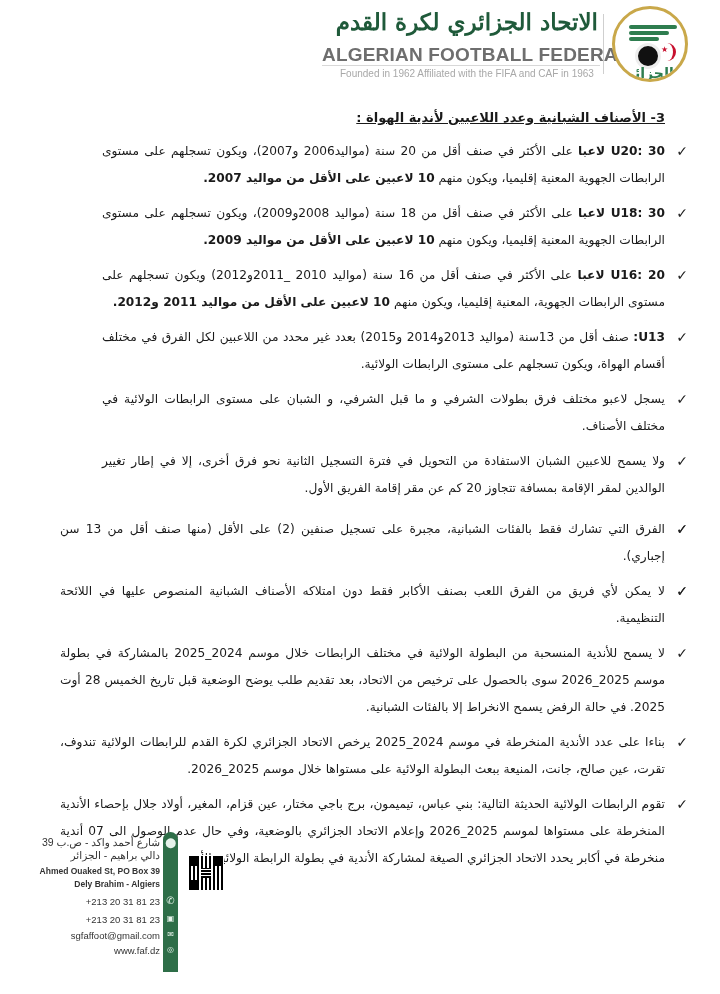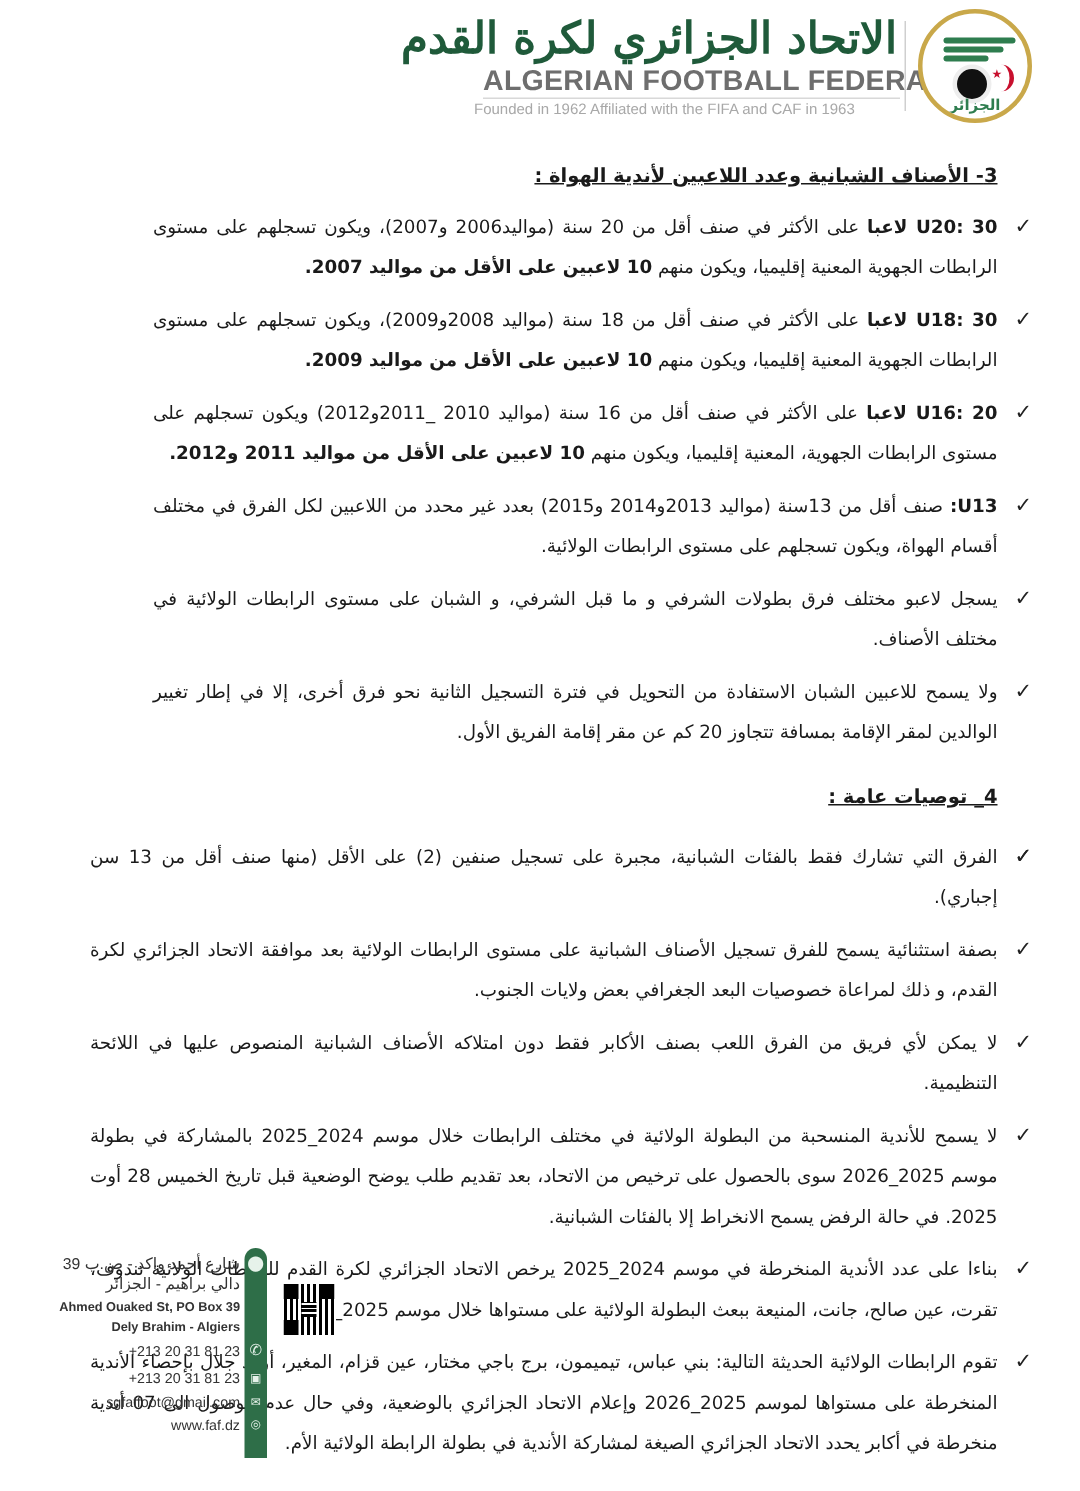--- a/index.html
+++ b/index.html
@@ -10,28 +10,28 @@
   .header { position:absolute; top:0; left:0; width:720px; height:90px; }
   .logo { position:absolute; left:612px; top:6px; width:76px; height:76px; border-radius:50%;
           border:3px solid #c9a84a; background:#fff; box-sizing:border-box; overflow:hidden; }
   .logo .stripe { position:absolute; left:14px; width:48px; height:4px; background:#2e7d4f; border-radius:2px; }
   .logo .s1 { top:16px; } .logo .s2 { top:22px; width:40px; } .logo .s3 { top:28px; width:30px; }
   .logo .ball { position:absolute; left:20px; top:34px; width:20px; height:20px; border-radius:50%;
                 background:#111; border:3px solid #eee; }
   .logo .crescent { position:absolute; left:44px; top:34px; width:14px; height:18px; border-radius:50%;
                     border-left:3px solid #c8102e; transform:rotate(180deg); }
   .logo .star { position:absolute; left:46px; top:36px; color:#c8102e; font-size:8px; }
-  .logo .lbl { position:absolute; left:0; width:100%; top:56px; text-align:center; font-size:10px;
+  .logo .lbl { position:absolute; left:0; width:100%; top:56px; text-align:center; font-size:14px;
                color:#2e7d4f; font-weight:bold; }
   .vsep { position:absolute; left:603px; top:14px; width:1px; height:60px; background:#cfcfcf; }
-  .title-ar { position:absolute; right:122px; top:8px; font-size:29px; color:#1f5a3a; font-weight:bold;
+  .title-ar { position:absolute; right:122px; top:8px; font-size:23px; color:#1f5a3a; font-weight:bold;
               direction:rtl; letter-spacing:0; white-space:nowrap; font-family:"DejaVu Serif", serif; }
   .title-en { position:absolute; left:322px; top:44px; font-size:19px; font-weight:bold; color:#6e6e6e;
               font-family:"Liberation Sans", sans-serif; letter-spacing:0.2px; white-space:nowrap; }
-  .title-sub { position:absolute; left:316px; top:68px; font-size:10px; color:#a8a8a8;
+  .title-sub { position:absolute; left:340px; top:68px; font-size:10px; color:#a8a8a8;
                font-family:"Liberation Sans", sans-serif; white-space:nowrap; }
   .title-rule { position:absolute; left:322px; top:65px; width:278px; height:1px; background:#d8d8d8; }
 
   
   .content { position:absolute; top:96px; left:0; width:720px; direction:rtl;
              font-family:"DejaVu Sans", sans-serif; }
   .section-title { margin:0; font-size:13px; font-weight:bold; text-decoration:underline;
                    padding-right:55px; line-height:24px; }
   .section-title.s4 { margin-top:18px; }
   ul.items { list-style:none; margin:0; padding:0; }
@@ -88,25 +88,24 @@
       <li><span class="check">✓</span><b>U20: 30 لاعبا</b><span> على الأكثر في صنف أقل من 20 سنة (مواليد2006 و2007)، ويكون تسجلهم على مستوى الرابطات الجهوية المعنية إقليميا، ويكون منهم </span><b>10 لاعبين على الأقل من مواليد 2007.</b></li>
       <li><span class="check">✓</span><b>U18: 30 لاعبا</b><span> على الأكثر في صنف أقل من 18 سنة (مواليد 2008و2009)، ويكون تسجلهم على مستوى الرابطات الجهوية المعنية إقليميا، ويكون منهم </span><b>10 لاعبين على الأقل من مواليد 2009.</b></li>
       <li><span class="check">✓</span><b>U16: 20 لاعبا</b><span> على الأكثر في صنف أقل من 16 سنة (مواليد 2010 _2011و2012) ويكون تسجلهم على مستوى الرابطات الجهوية، المعنية إقليميا، ويكون منهم </span><b>10 لاعبين على الأقل من مواليد 2011 و2012.</b></li>
       <li><span class="check">✓</span><b>U13:</b><span> صنف أقل من 13سنة (مواليد 2013و2014 و2015) بعدد غير محدد من اللاعبين لكل الفرق في مختلف أقسام الهواة، ويكون تسجلهم على مستوى الرابطات الولائية.</span></li>
       <li><span class="check">✓</span><span>يسجل لاعبو مختلف فرق بطولات الشرفي و ما قبل الشرفي، و الشبان على مستوى الرابطات الولائية في مختلف الأصناف.</span></li>
       <li><span class="check">✓</span><span>ولا يسمح للاعبين الشبان الاستفادة من التحويل في فترة التسجيل الثانية نحو فرق أخرى، إلا في إطار تغيير الوالدين لمقر الإقامة بمسافة تتجاوز 20 كم عن مقر إقامة الفريق الأول.</span></li>
     </ul>
   </div>
 
   <div class="sec4">
-    <h2 class="section-title s4">4_ توصيات عامة :</h2>
     <ul class="items">
       <li><span class="check">✓</span></li>
       <li><span class="check">✓</span><span>الفرق التي تشارك فقط بالفئات الشبانية، مجبرة على تسجيل صنفين (2) على الأقل (منها صنف أقل من 13 سن إجباري).</span></li>
-      <li><span class="check">✓</span><span>بصفة استثنائية يسمح للفرق تسجيل الأصناف الشبانية على مستوى الرابطات الولائية بعد موافقة الاتحاد الجزائري لكرة القدم، و ذلك لمراعاة خصوصيات البعد الجغرافي بعض ولايات الجنوب.</span></li>
+      <li><span class="check">✓</span></li>
       <li><span class="check">✓</span><span>لا يمكن لأي فريق من الفرق اللعب بصنف الأكابر فقط دون امتلاكه الأصناف الشبانية المنصوص عليها في اللائحة التنظيمية.</span></li>
       <li><span class="check">✓</span><span>لا يسمح للأندية المنسحبة من البطولة الولائية في مختلف الرابطات خلال موسم 2024_2025 بالمشاركة في بطولة موسم 2025_2026 سوى بالحصول على ترخيص من الاتحاد، بعد تقديم طلب يوضح الوضعية قبل تاريخ الخميس 28 أوت 2025. في حالة الرفض يسمح الانخراط إلا بالفئات الشبانية.</span></li>
       <li><span class="check">✓</span><span>بناءا على عدد الأندية المنخرطة في موسم 2024_2025 يرخص الاتحاد الجزائري لكرة القدم للرابطات الولائية تندوف، تقرت، عين صالح، جانت، المنيعة ببعث البطولة الولائية على مستواها خلال موسم 2025_2026.</span></li>
       <li><span class="check">✓</span><span>تقوم الرابطات الولائية الحديثة التالية: بني عباس، تيميمون، برج باجي مختار، عين قزام، المغير، أولاد جلال بإحصاء الأندية المنخرطة على مستواها لموسم 2025_2026 وإعلام الاتحاد الجزائري بالوضعية، وفي حال عدم الوصول الى 07 أندية منخرطة في أكابر يحدد الاتحاد الجزائري الصيغة لمشاركة الأندية في بطولة الرابطة الولائية الأم.</span></li>
     </ul>
   </div>
 </div>
 
 <div class="footer">
   <div class="f-text" style="top:6px;font-size:10.5px;">شارع أحمد واكد - ص.ب 39</div>

